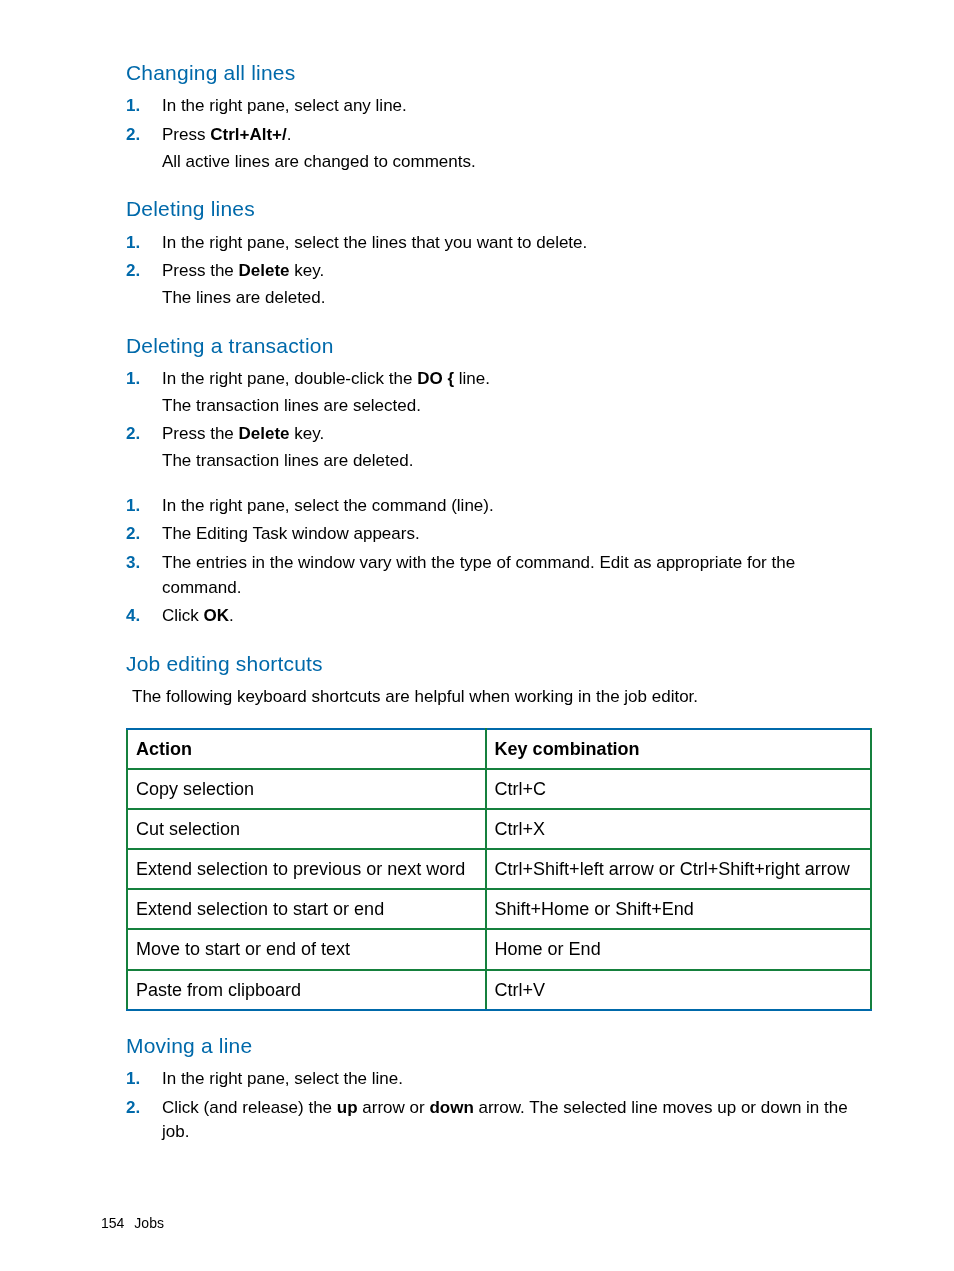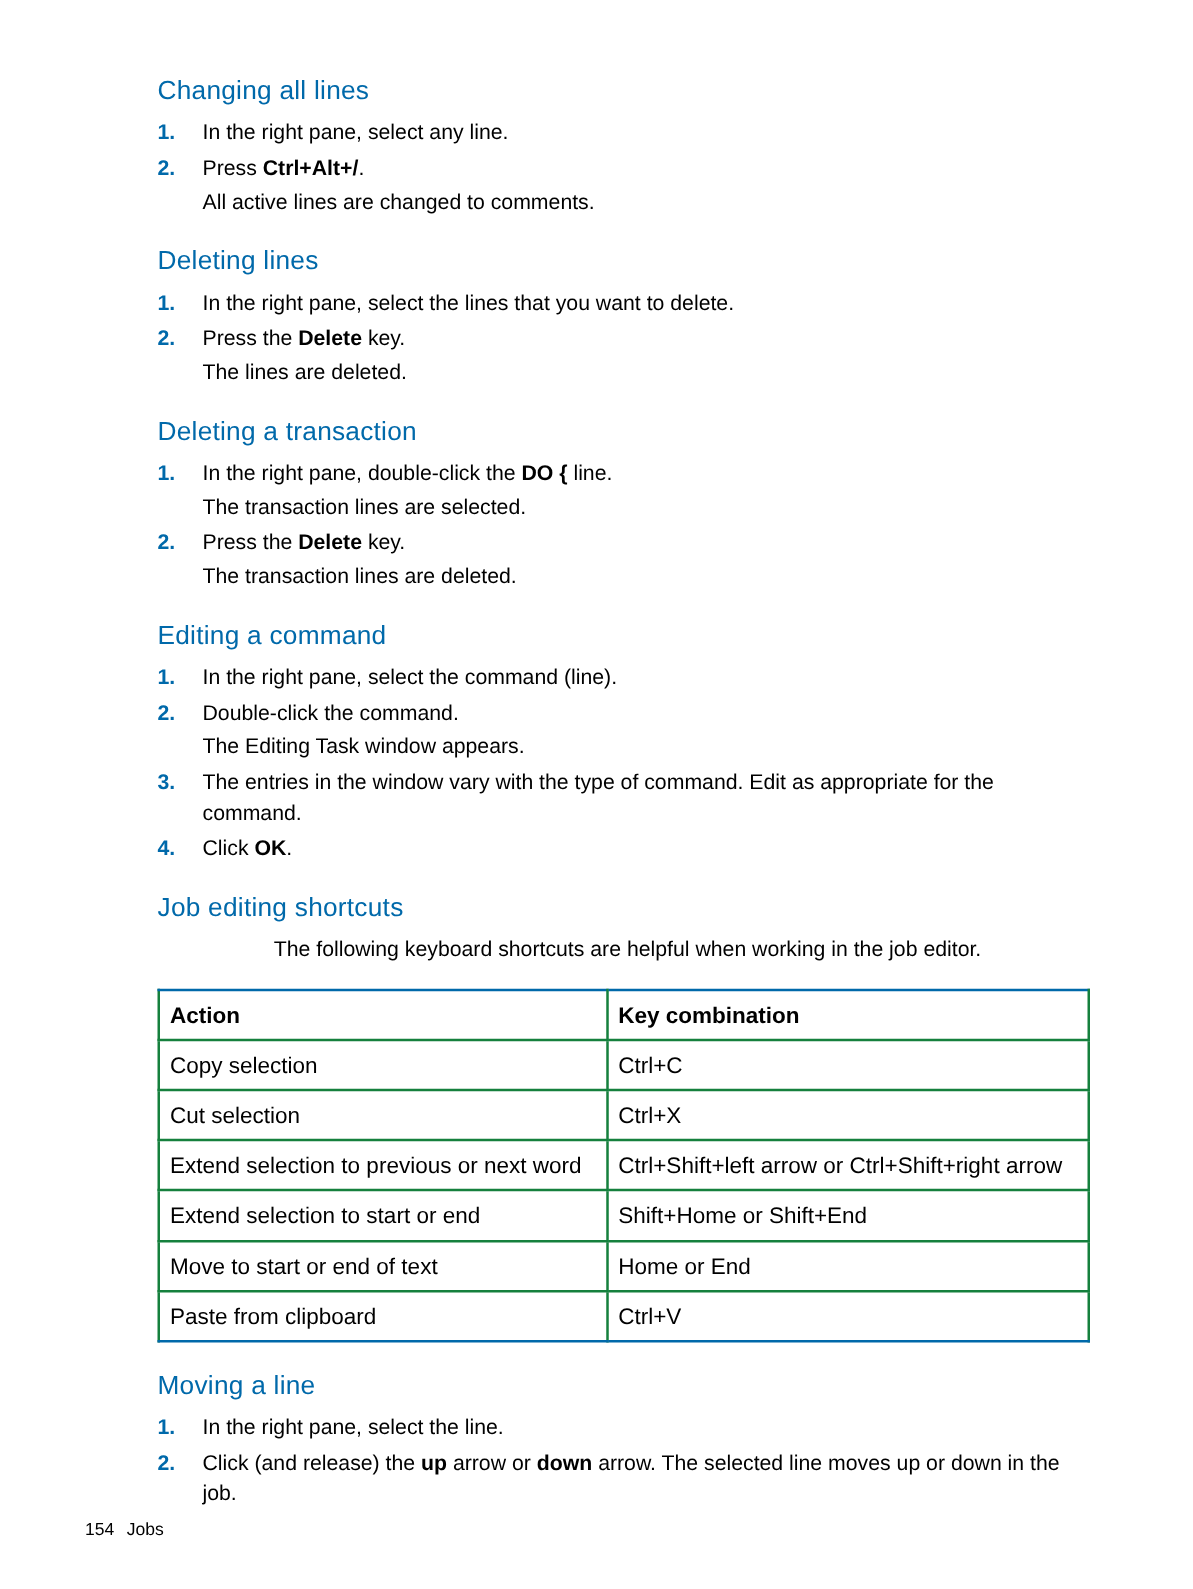--- a/index.html
+++ b/index.html
@@ -46,21 +46,20 @@
     font-size: 17px;
   }
   ol.num-list > li .item-body {
     flex: 1;
   }
   ol.num-list > li .item-body .line {
     margin: 0 0 2px 0;
   }
   .para {
     margin: 4px 0 16px 6px;
-    text-align: center;
   }
   table.shortcuts {
     border-collapse: collapse;
     width: 100%;
     margin-top: 18px;
     margin-bottom: 20px;
     font-size: 18px;
   }
   table.shortcuts th, table.shortcuts td {
     text-align: left;
@@ -70,21 +69,21 @@
   }
   table.shortcuts thead th {
     font-weight: 700;
     border-top: 2px solid #0069aa;
   }
   table.shortcuts tbody tr:last-child td {
     border-bottom: 2px solid #0069aa;
   }
   .footer {
     position: absolute;
-    left: 68px;
+    left: 101px;
     bottom: 38px;
     font-size: 14px;
   }
   .footer .pagenum { margin-right: 10px; }
   b { font-weight: 700; }
 </style>
 </head>
 <body>
 
 <div class="page">
@@ -149,32 +148,30 @@
           <div class="line">
             <span>Press the </span><b>Delete</b><span> key.</span>
           </div>
           <div class="line">The transaction lines are deleted.</div>
         </div>
       </li>
     </ol>
   </div>
 
   <div class="block">
-    <h3 class="section-heading">Editing a command</h3>
     <ol class="num-list">
       <li>
         <span class="num">1.</span>
         <div class="item-body">
           <div class="line">In the right pane, select the command (line).</div>
         </div>
       </li>
       <li>
         <span class="num">2.</span>
         <div class="item-body">
-          <div class="line">Double-click the command.</div>
           <div class="line">The Editing Task window appears.</div>
         </div>
       </li>
       <li>
         <span class="num">3.</span>
         <div class="item-body">
           <div class="line">The entries in the window vary with the type of command. Edit as appropriate for the command.</div>
         </div>
       </li>
       <li>

